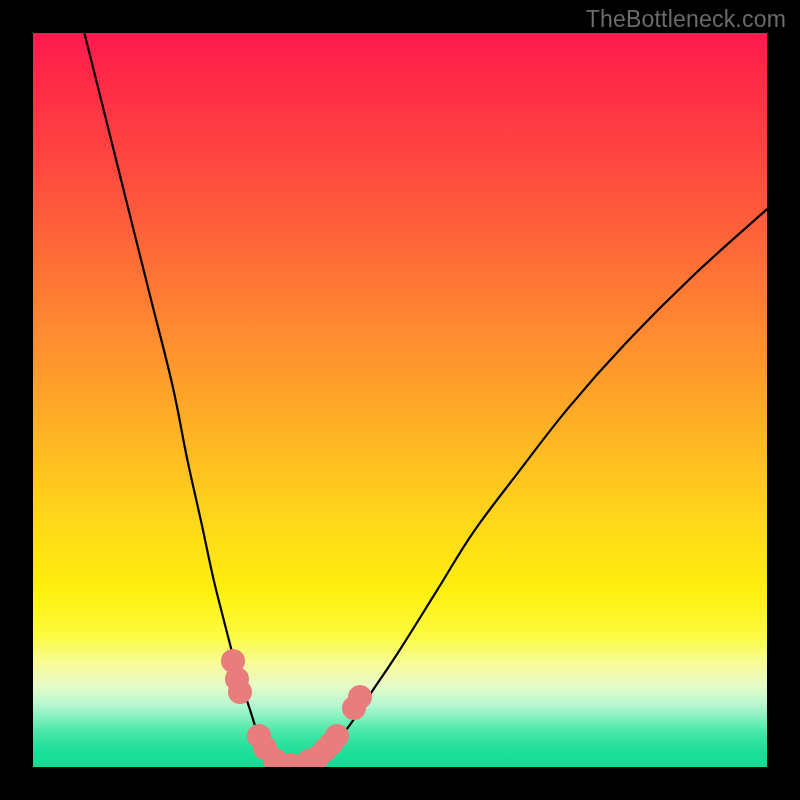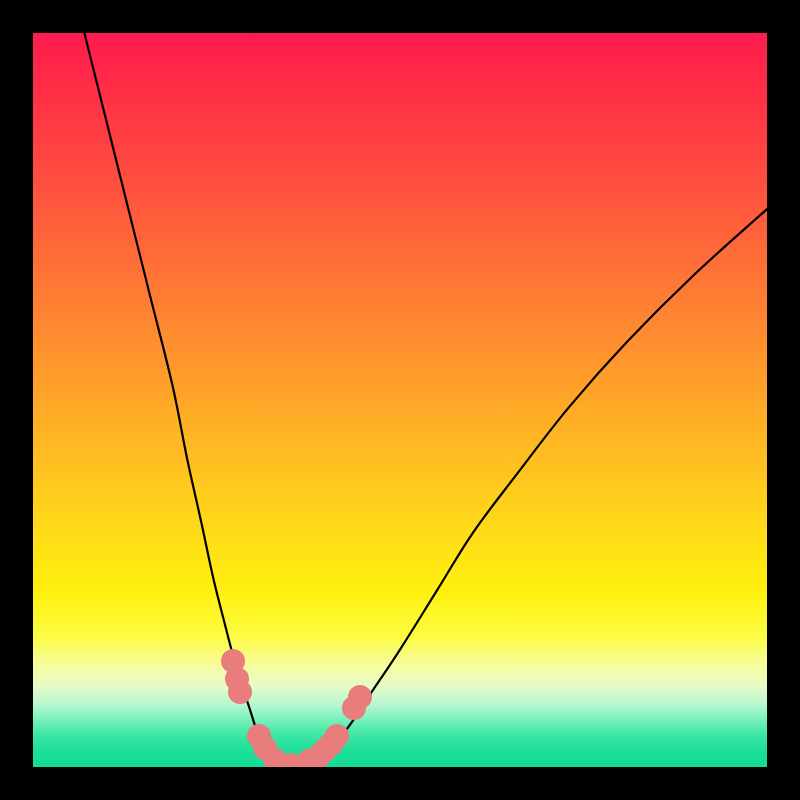--- a/index.html
+++ b/index.html
@@ -98,13 +98,14 @@
         <div class="dot" style="left: 258.368px; top: 731.798px; background: rgb(233, 124, 124);"></div>
         <div class="dot" style="left: 275.984px; top: 728.128px; background: rgb(233, 124, 124);"></div>
         <div class="dot" style="left: 284.792px; top: 723.724px; background: rgb(233, 124, 124);"></div>
         <div class="dot" style="left: 292.132px; top: 717.118px; background: rgb(233, 124, 124);"></div>
         <div class="dot" style="left: 298.004px; top: 710.512px; background: rgb(233, 124, 124);"></div>
         <div class="dot" style="left: 303.876px; top: 703.172px; background: rgb(233, 124, 124);"></div>
         <div class="dot" style="left: 321.492px; top: 675.28px; background: rgb(233, 124, 124);"></div>
         <div class="dot" style="left: 327.364px; top: 663.536px; background: rgb(233, 124, 124);"></div>
       </div>
   </div>
+  <div class="watermark">TheBottleneck.com</div>
 </div>
 
 </body></html>

